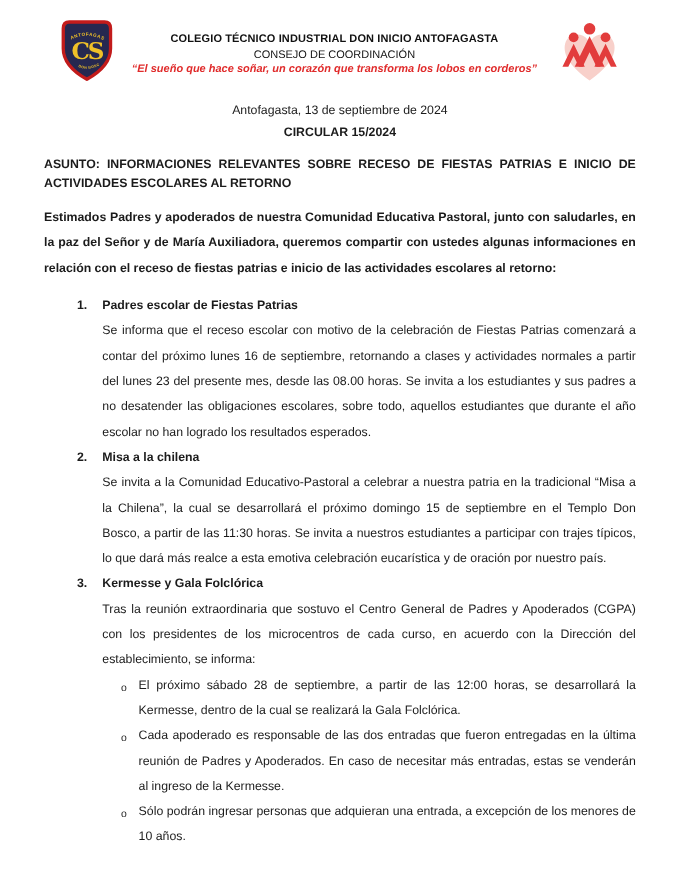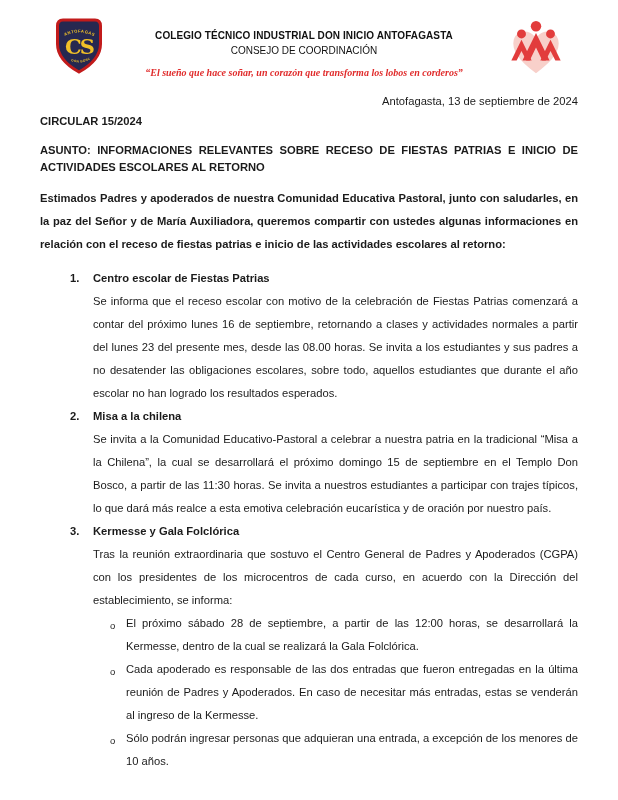--- a/index.html
+++ b/index.html
@@ -50,33 +50,32 @@
   .council-name {
     font-size: 10px;
     font-weight: normal;
     margin-top: 4px;
     color: #111111;
   }
   .motto {
     font-size: 10px;
     font-weight: bold;
     font-style: italic;
-    margin-top: 11px;
+    margin-top: 1px;
     color: #e02b2b;
-    font-family: Liberation Serif, serif;
   }
   
   .date-line {
-    text-align: right;
+    text-align: center;
     font-size: 11.2px;
     line-height: 15px;
     margin-top: 16px;
   }
   .circular-number {
-    text-align: left;
+    text-align: center;
     font-size: 11.2px;
     font-weight: bold;
     line-height: 15px;
     margin-top: 5px;
   }
   .subject-line {
     font-size: 11.2px;
     font-weight: bold;
     line-height: 17px;
     text-align: justify;
@@ -177,21 +176,21 @@
   <div class="date-line">Antofagasta, 13 de septiembre de 2024</div>
   <div class="circular-number">CIRCULAR 15/2024</div>
   <p class="subject-line">ASUNTO: INFORMACIONES RELEVANTES SOBRE RECESO DE FIESTAS PATRIAS E INICIO DE ACTIVIDADES ESCOLARES AL RETORNO</p>
 
   <p class="intro-paragraph">Estimados Padres y apoderados de nuestra Comunidad Educativa Pastoral, junto con saludarles, en la paz del Señor y de María Auxiliadora, queremos compartir con ustedes algunas informaciones en relación con el receso de fiestas patrias e inicio de las actividades escolares al retorno:</p>
 
   <div class="num-list">
 
     <div class="list-item">
       <span class="item-number">1.</span>
-      <div class="item-title">Centro escolar de Fiestas Patrias</div>
+      <div class="item-title">Padres escolar de Fiestas Patrias</div>
       <div class="item-body">Se informa que el receso escolar con motivo de la celebración de Fiestas Patrias comenzará a contar del próximo lunes 16 de septiembre, retornando a clases y actividades normales a partir del lunes 23 del presente mes, desde las 08.00 horas. Se invita a los estudiantes y sus padres a no desatender las obligaciones escolares, sobre todo, aquellos estudiantes que durante el año escolar no han logrado los resultados esperados.</div>
     </div>
 
     <div class="list-item">
       <span class="item-number">2.</span>
       <div class="item-title">Misa a la chilena</div>
       <div class="item-body">Se invita a la Comunidad Educativo-Pastoral a celebrar a nuestra patria en la tradicional “Misa a la Chilena”, la cual se desarrollará el próximo domingo 15 de septiembre en el Templo Don Bosco, a partir de las 11:30 horas. Se invita a nuestros estudiantes a participar con trajes típicos, lo que dará más realce a esta emotiva celebración eucarística y de oración por nuestro país.</div>
     </div>
 
     <div class="list-item">

